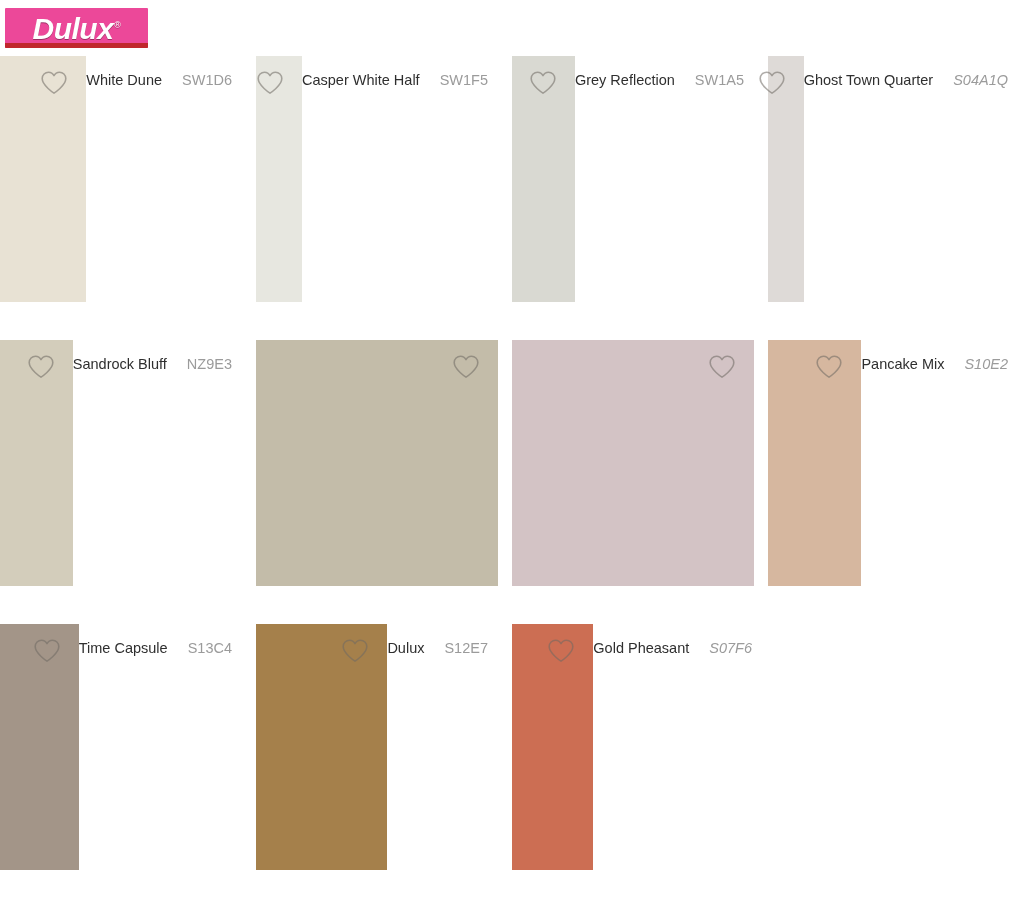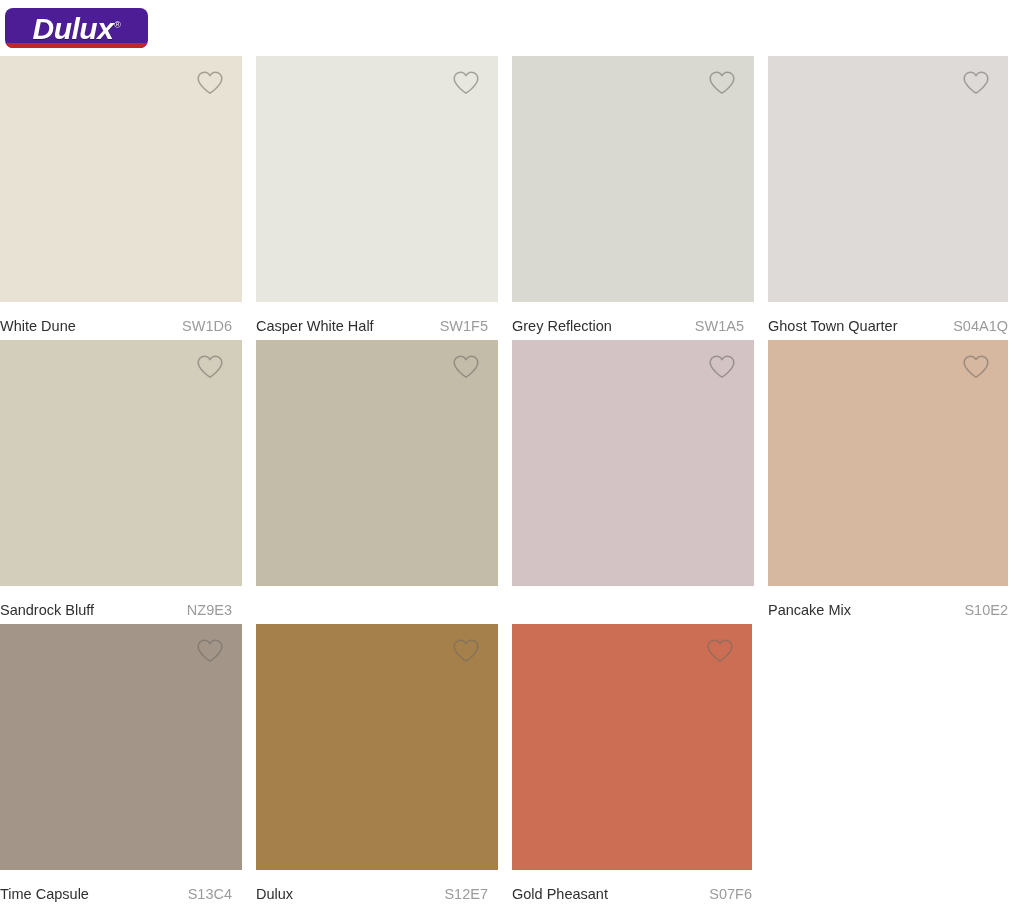--- a/index.html
+++ b/index.html
@@ -29,22 +29,22 @@
     height: 54px;
     background: #ffffff;
   }
 
   .logo {
     position: absolute;
     left: 5px;
     top: 8px;
     width: 143px;
     height: 40px;
-    background: #4c1d95;
-    border-radius: 8px;
+    background: #ec4899;
+    border-radius: 1px;
     overflow: hidden;
     display: flex;
     align-items: flex-start;
     justify-content: center;
   }
 
   .logo-stripe {
     position: absolute;
     left: 0;
     bottom: 0;
@@ -87,21 +87,20 @@
     display: flex;
     width: 1024px;
     height: 284px;
   }
 
   .swatch-cell {
     width: 256px;
     height: 284px;
     padding-right: 14px;
     display: flex;
-    flex-direction: column;
   }
 
   .swatch-cell.last { padding-right: 16px; }
 
   .swatch-chip {
     position: relative;
     width: 100%;
     height: 246px;
     cursor: pointer;
   }
@@ -135,21 +134,21 @@
 
   .swatch-code {
     font-size: 14.5px;
     color: #9b9b9b;
     font-family: "Liberation Sans", sans-serif;
     white-space: nowrap;
     padding-right: 10px;
     margin-left: 20px;
   }
 
-  .swatch-cell.last .swatch-code { padding-right: 0; }
+  .swatch-cell.last .swatch-code { padding-right: 0; font-style: italic; }
 </style>
 </head>
 <body>
 
 <div id="page">
 
   <div class="brand-bar">
     <div class="logo">
       <span class="logo-text"><span>Dulux</span><span class="logo-reg">®</span></span>
       <div class="logo-stripe"></div>

